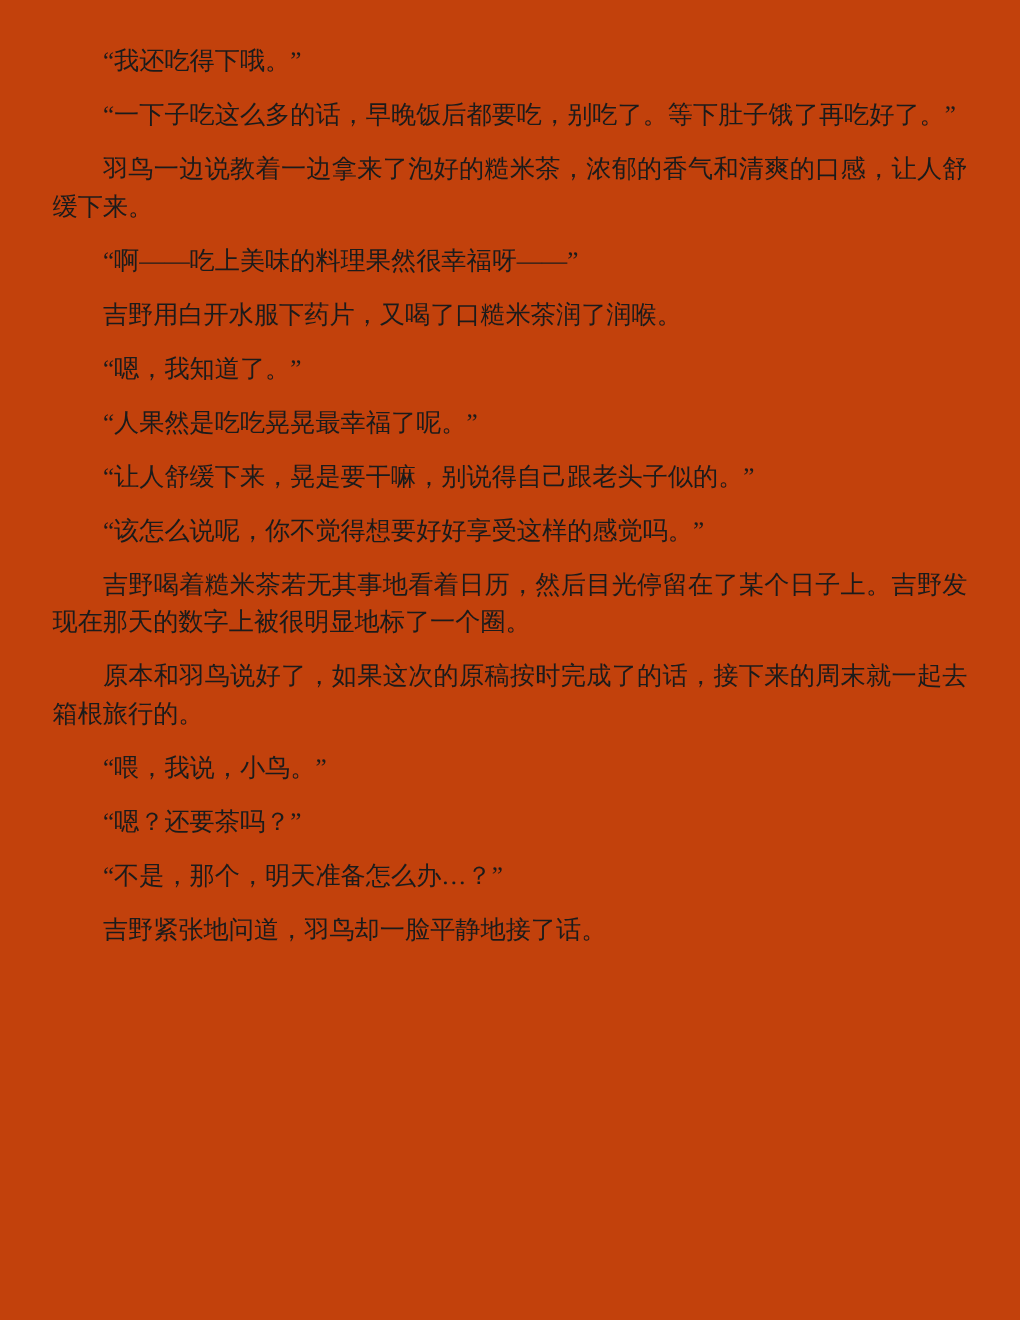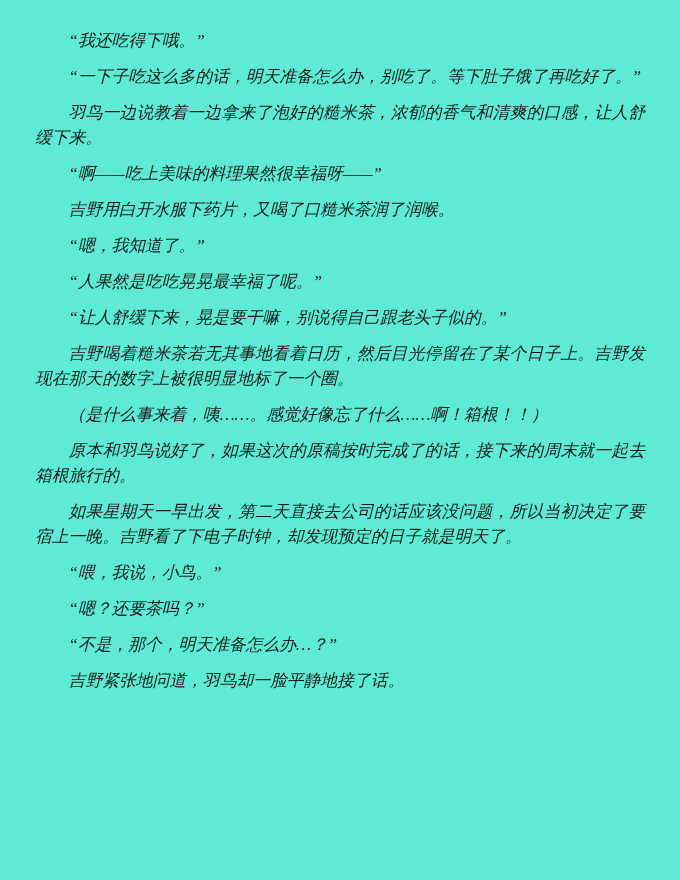--- a/index.html
+++ b/index.html
@@ -5,49 +5,47 @@
   html, body {
     margin: 0;
     padding: 0;
     background: #ffffff;
   }
   .page {
     box-sizing: border-box;
     width: 680px;
     height: 880px;
     padding: 28px 35px 0 35px;
-    background: #5eead4;
+    background: #c2410c;
     font-family: "Liberation Serif", "DejaVu Serif", serif;
     font-size: 16.8px;
     line-height: 25px;
     color: #1b1b1b;
     overflow: hidden;
-    font-style: italic;
   }
   .page p {
     margin: 0 0 11px 0;
     text-indent: 2em;
     text-align: justify;
     line-break: strict;
     word-break: normal;
   }
 </style>
 </head>
 <body>
 
 <div class="page">
   <p>“我还吃得下哦。”</p>
-  <p>“一下子吃这么多的话，明天准备怎么办，别吃了。等下肚子饿了再吃好了。”</p>
+  <p>“一下子吃这么多的话，早晚饭后都要吃，别吃了。等下肚子饿了再吃好了。”</p>
   <p>羽鸟一边说教着一边拿来了泡好的糙米茶，浓郁的香气和清爽的口感，让人舒缓下来。</p>
   <p>“啊——吃上美味的料理果然很幸福呀——”</p>
   <p>吉野用白开水服下药片，又喝了口糙米茶润了润喉。</p>
   <p>“嗯，我知道了。”</p>
   <p>“人果然是吃吃晃晃最幸福了呢。”</p>
   <p>“让人舒缓下来，晃是要干嘛，别说得自己跟老头子似的。”</p>
+  <p>“该怎么说呢，你不觉得想要好好享受这样的感觉吗。”</p>
   <p>吉野喝着糙米茶若无其事地看着日历，然后目光停留在了某个日子上。吉野发现在那天的数字上被很明显地标了一个圈。</p>
-  <p>（是什么事来着，咦……。感觉好像忘了什么……啊！箱根！！）</p>
   <p>原本和羽鸟说好了，如果这次的原稿按时完成了的话，接下来的周末就一起去箱根旅行的。</p>
-  <p>如果星期天一早出发，第二天直接去公司的话应该没问题，所以当初决定了要宿上一晚。吉野看了下电子时钟，却发现预定的日子就是明天了。</p>
   <p>“喂，我说，小鸟。”</p>
   <p>“嗯？还要茶吗？”</p>
   <p>“不是，那个，明天准备怎么办…？”</p>
   <p>吉野紧张地问道，羽鸟却一脸平静地接了话。</p>
 </div>
 
 </body></html>

